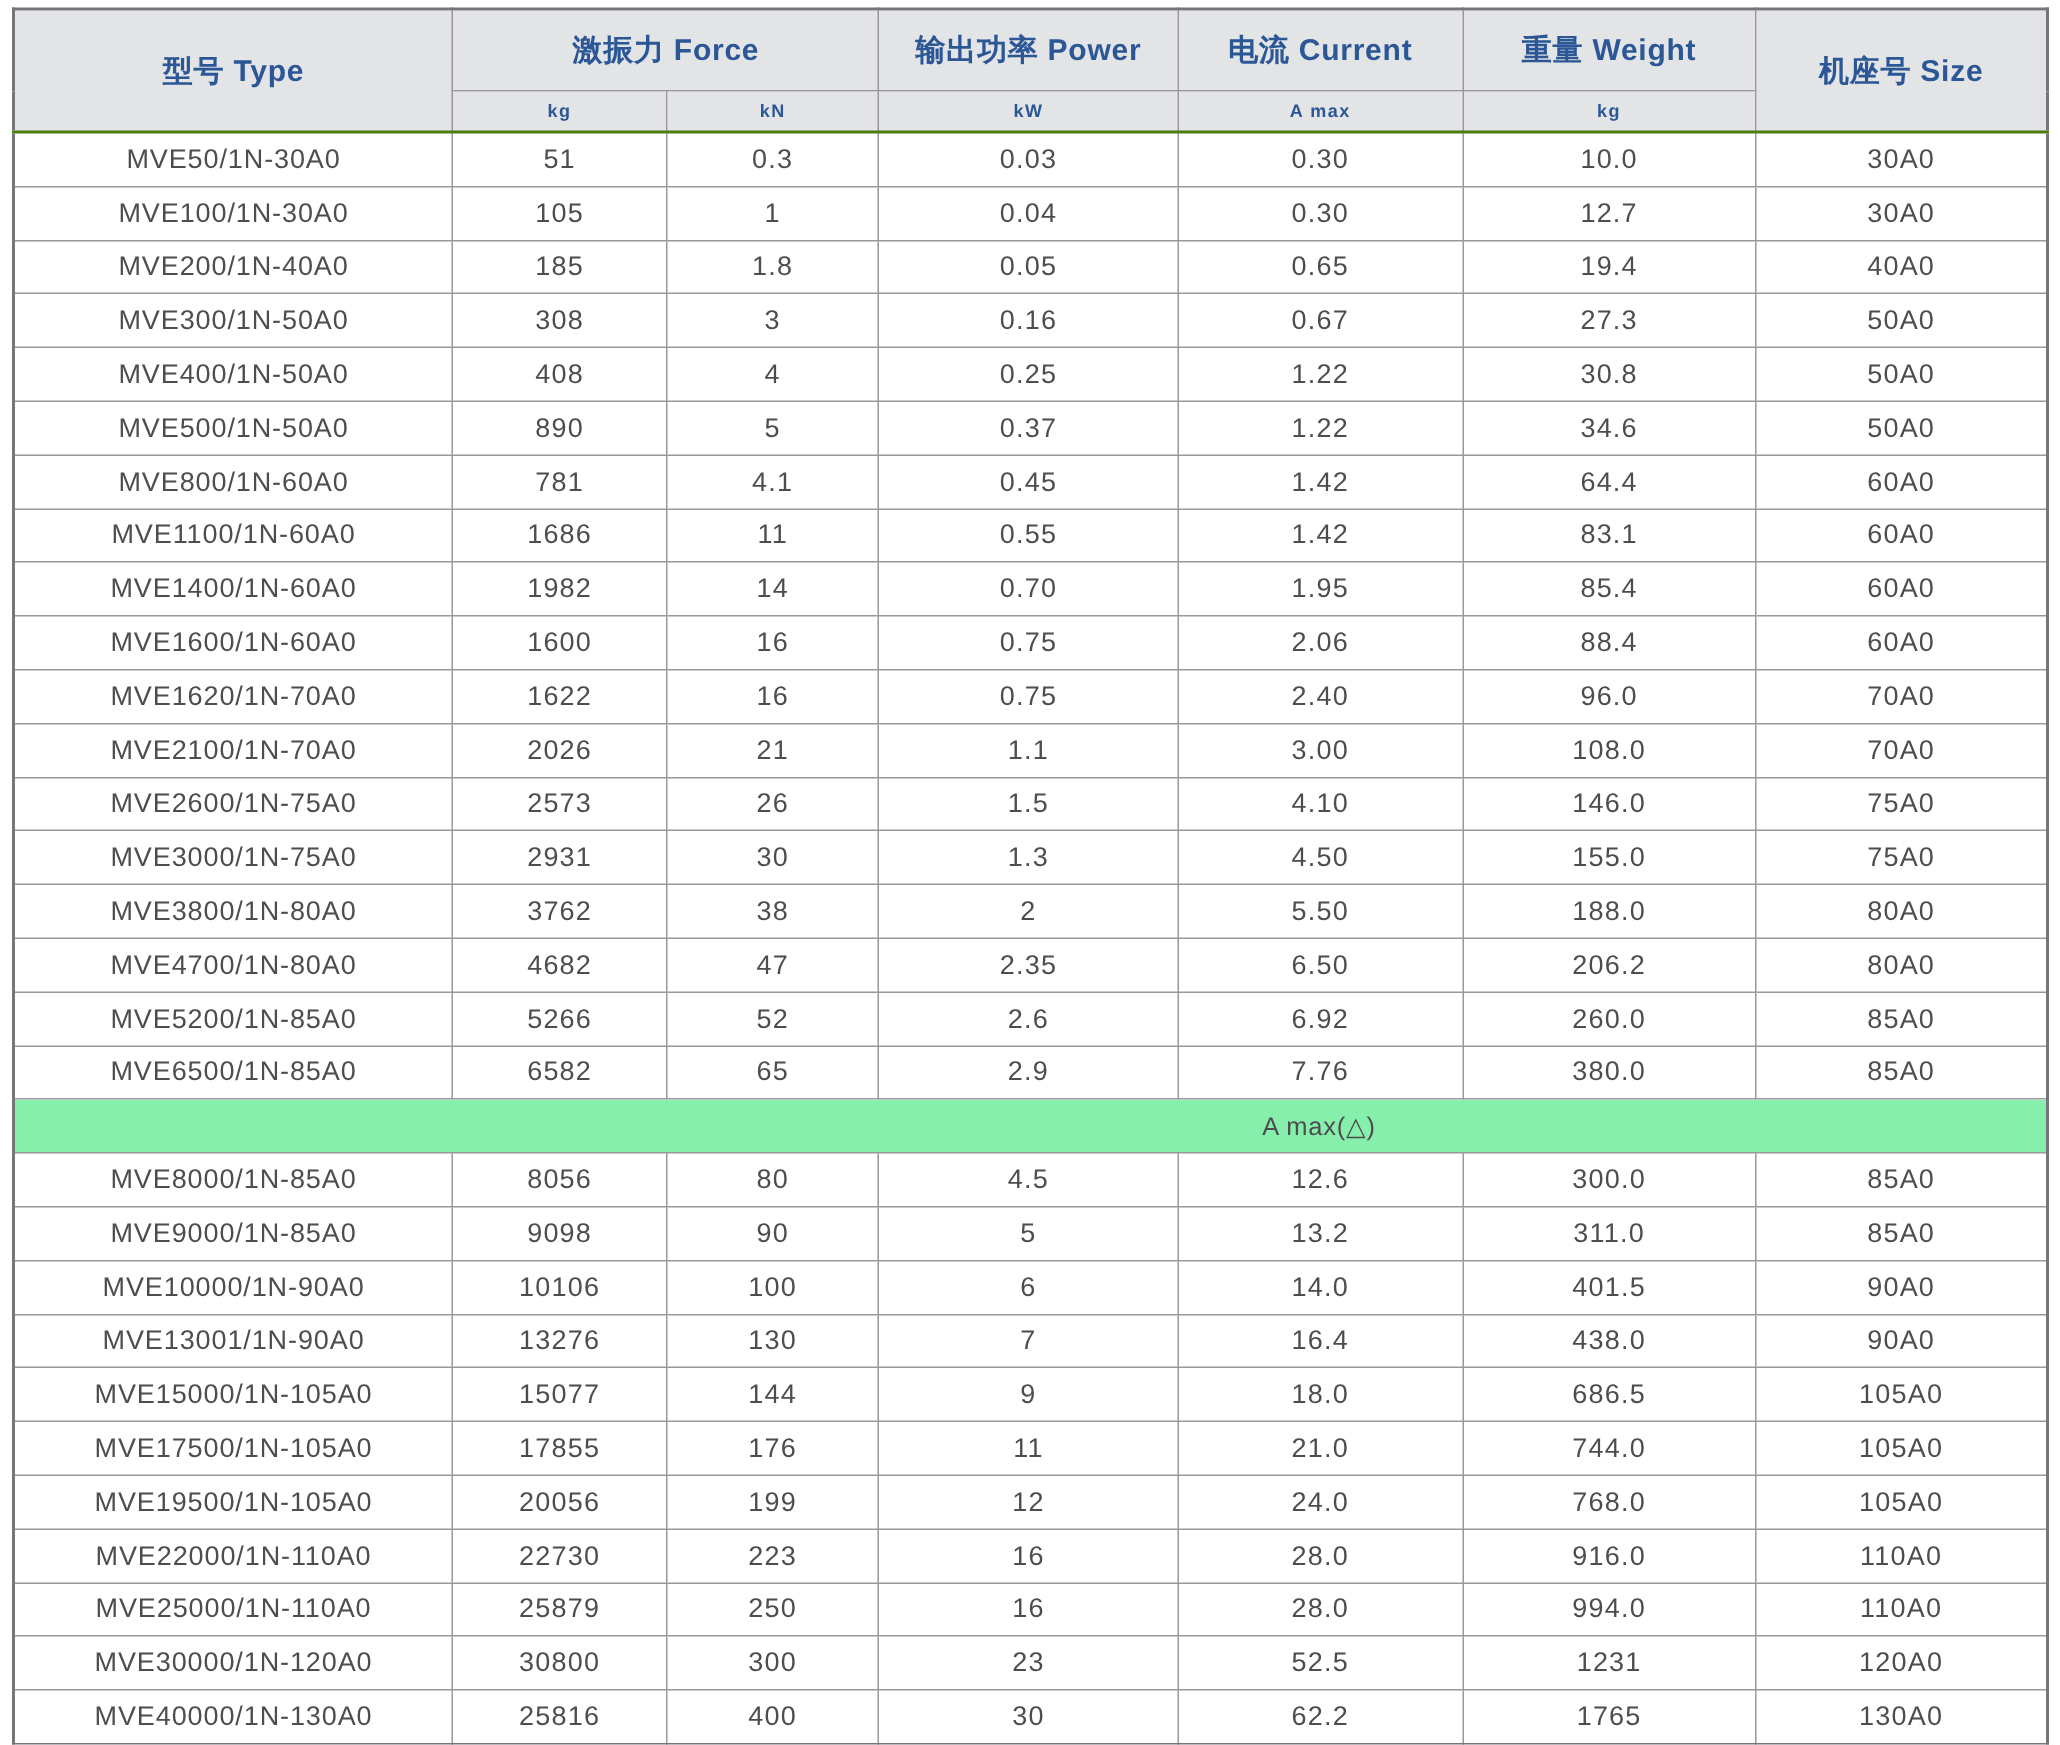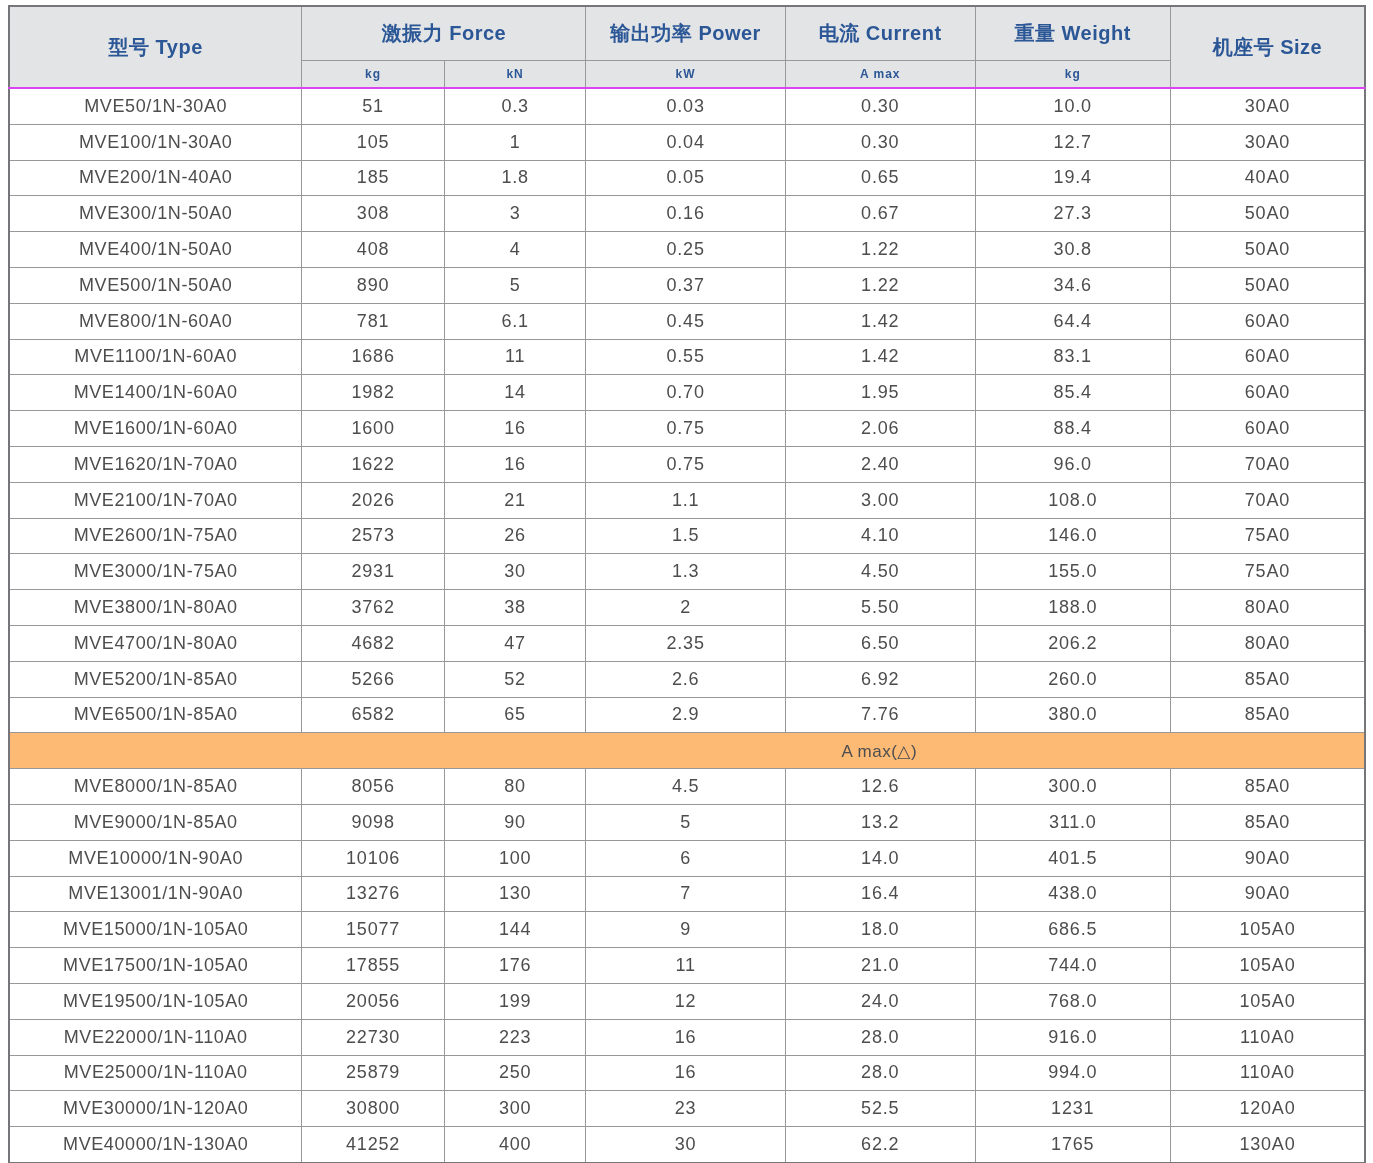--- a/index.html
+++ b/index.html
@@ -24,21 +24,21 @@
     border: 2px solid #76767a;
   }
   table.spec th, table.spec td {
     border: 1px solid #98989b;
     text-align: center;
     vertical-align: middle;
     white-space: nowrap;
     overflow: hidden;
     padding: 0;
   }
-  thead { border-bottom: 2px solid #d946ef; }
+  thead { border-bottom: 2px solid #4d7c0f; }
   thead th {
     background: #e3e4e6;
     color: #2c5797;
     font-weight: bold;
   }
   thead tr.group-row th {
     height: 53px;
     font-size: 20px;
     letter-spacing: 0.5px;
   }
@@ -47,21 +47,21 @@
     font-size: 12px;
     letter-spacing: 1px;
   }
   tbody td {
     height: 34.8px;
     color: #4d4d4f;
     font-size: 18px;
     letter-spacing: 0.8px;
   }
   tbody td.c-type { letter-spacing: 0.6px; }
-  tr.divider-row td { position: relative; background: #fdba74; }
+  tr.divider-row td { position: relative; background: #86efac; }
   .divider-label {
     position: absolute;
     left: 64.2%;
     top: 50%;
     transform: translate(-50%, -50%);
     color: #4d4d4f;
     font-size: 17px;
     letter-spacing: 0.5px;
   }
 </style>
@@ -147,21 +147,21 @@
     <td>890</td>
     <td>5</td>
     <td>0.37</td>
     <td>1.22</td>
     <td>34.6</td>
     <td>50A0</td>
   </tr>
         <tr>
     <td class="c-type">MVE800/1N-60A0</td>
     <td>781</td>
-    <td>6.1</td>
+    <td>4.1</td>
     <td>0.45</td>
     <td>1.42</td>
     <td>64.4</td>
     <td>60A0</td>
   </tr>
         <tr>
     <td class="c-type">MVE1100/1N-60A0</td>
     <td>1686</td>
     <td>11</td>
     <td>0.55</td>
@@ -349,21 +349,21 @@
     <td class="c-type">MVE30000/1N-120A0</td>
     <td>30800</td>
     <td>300</td>
     <td>23</td>
     <td>52.5</td>
     <td>1231</td>
     <td>120A0</td>
   </tr>
         <tr>
     <td class="c-type">MVE40000/1N-130A0</td>
-    <td>41252</td>
+    <td>25816</td>
     <td>400</td>
     <td>30</td>
     <td>62.2</td>
     <td>1765</td>
     <td>130A0</td>
   </tr>
       </tbody>
   </table>
 </div>
 

